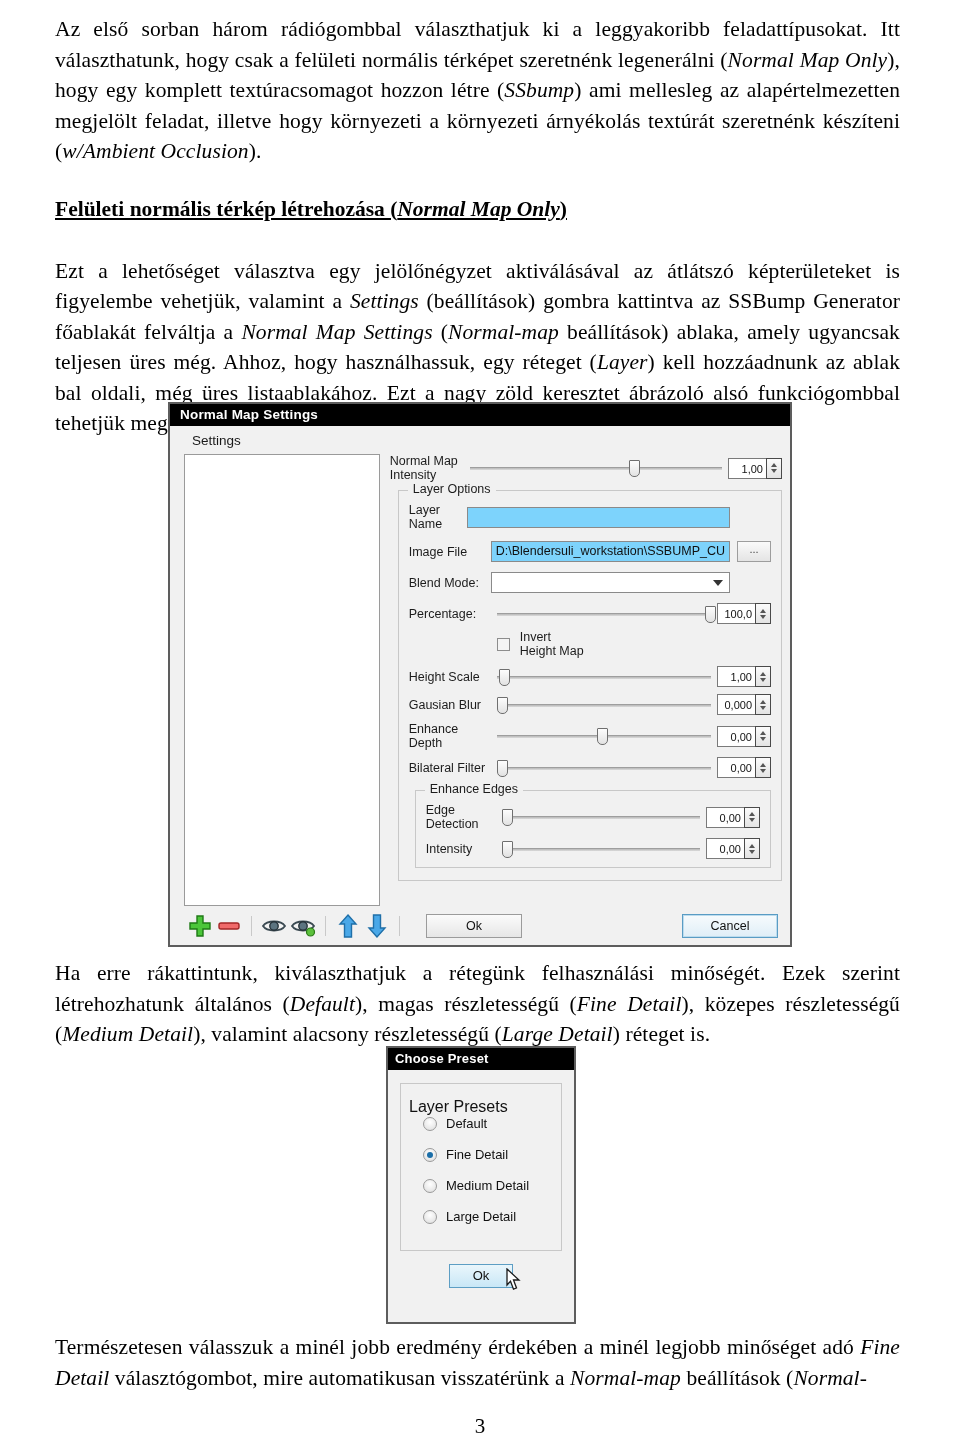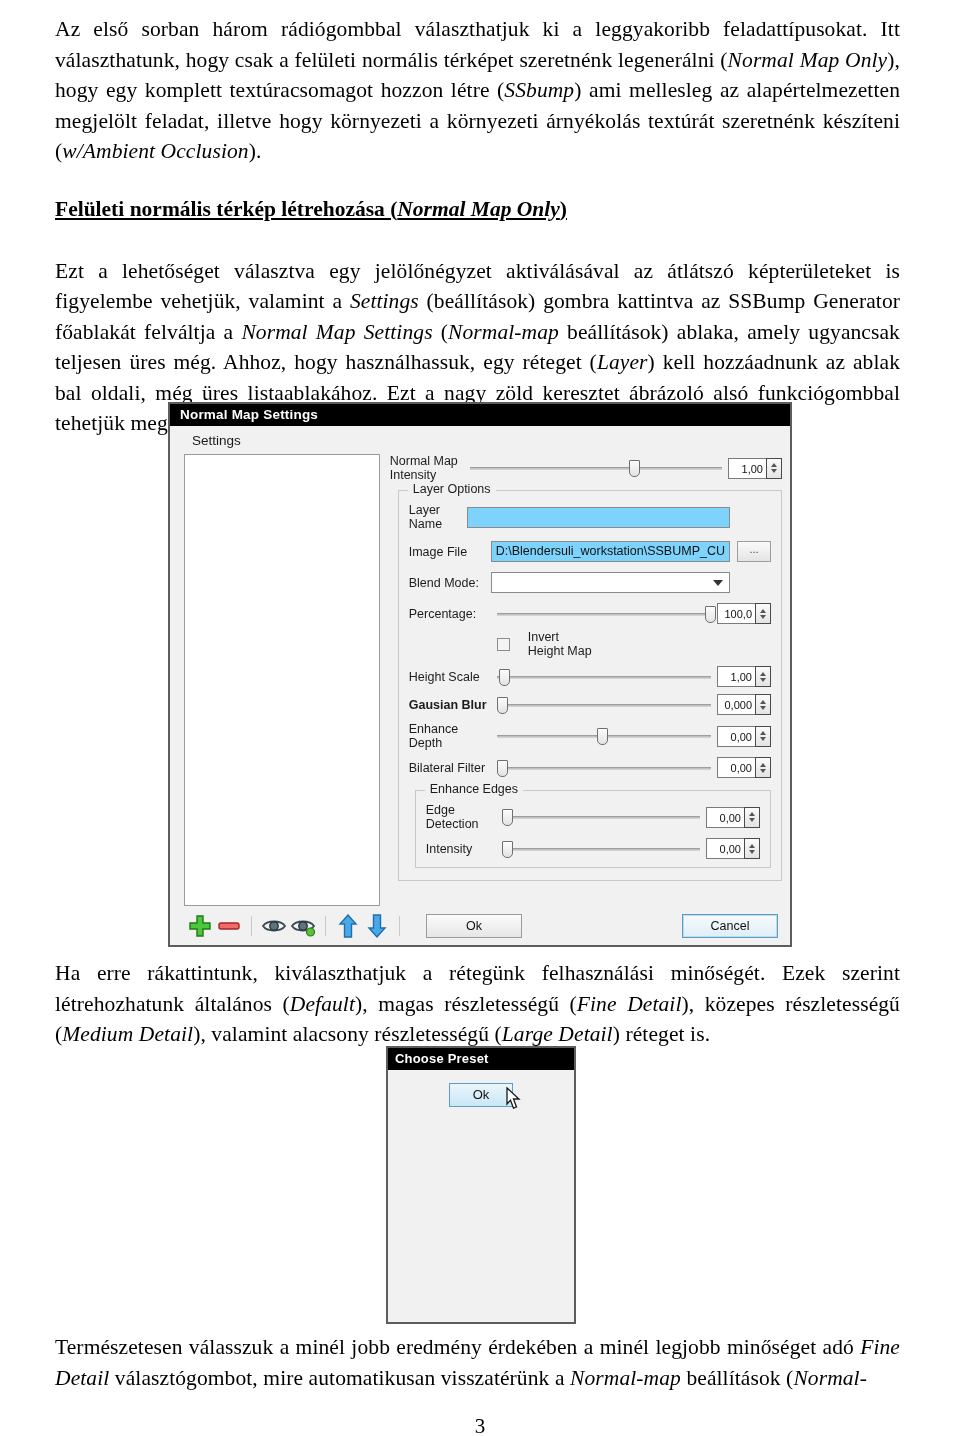--- a/index.html
+++ b/index.html
@@ -440,21 +440,21 @@
             </div>
             <div class="spin">
               <div class="val">100,0</div>
               <div class="arrows">
                   <i class="up"></i>
                   <i class="dn"></i>
                 </div>
             </div>
           </div>
 
-          <div class="row" style="margin:4px 0 8px 0; padding-left:88px;gap:8px;">
+          <div class="row" style="margin:4px 0 8px 0; padding-left:88px;">
             <span class="chk"></span>
             <div class="lbl" style="margin-left:10px;">
               <div>Invert</div>
               <div>Height Map</div>
             </div>
           </div>
 
           <div class="row" style="margin-bottom:7px;">
             <div class="lbl" style="width:82px;">Height Scale</div>
             <div class="slider">
@@ -464,21 +464,21 @@
             <div class="spin">
               <div class="val">1,00</div>
               <div class="arrows">
                   <i class="up"></i>
                   <i class="dn"></i>
                 </div>
             </div>
           </div>
 
           <div class="row" style="margin-bottom:7px;">
-            <div class="lbl" style="width:82px;font-weight:bold;">Gausian Blur</div>
+            <div class="lbl" style="width:82px;">Gausian Blur</div>
             <div class="slider">
               <div class="track"></div>
               <div class="thumb" style="left:0%;"></div>
             </div>
             <div class="spin">
               <div class="val">0,000</div>
               <div class="arrows">
                   <i class="up"></i>
                   <i class="dn"></i>
                 </div>
@@ -609,20 +609,40 @@
   <div class="prose" style="position:absolute;top:944px;left:0;right:0;">
     <p class="indent"><span>Ha erre rákattintunk, kiválaszthatjuk a rétegünk felhasználási minőségét. Ezek szerint létrehozhatunk általános (</span><span class="it">Default</span><span>), magas részletességű (</span><span class="it">Fine Detail</span><span>), közepes részletességű (</span><span class="it">Medium Detail</span><span>), valamint alacsony részletességű (</span><span class="it">Large Detail</span><span>) réteget is.</span></p>
   </div>
 
   
   <div class="dlg" id="choose-preset-dialog">
     <div class="dlg-title">
       <span>Choose Preset</span>
     </div>
 
+    <div class="cp-group">
+      <div class="group-title">Layer Presets</div>
+
+      <div class="radio-row">
+        <span class="radio"></span>
+        <span>Default</span>
+      </div>
+      <div class="radio-row">
+        <span class="radio on"></span>
+        <span>Fine Detail</span>
+      </div>
+      <div class="radio-row">
+        <span class="radio"></span>
+        <span>Medium Detail</span>
+      </div>
+      <div class="radio-row" style="margin-bottom:0;">
+        <span class="radio"></span>
+        <span>Large Detail</span>
+      </div>
+    </div>
 
     <div class="cp-ok-wrap">
       <span class="cp-ok">Ok</span>
       <span class="cursor">
         <svg width="18" height="24" viewBox="0 0 18 24">
             <path d="M1 1l12 11h-5.5l3 8-3 1.2-3-8L1 17z" fill="#ffffff" stroke="#1a1a1a" stroke-width="1.3"></path>
           </svg>
       </span>
     </div>
   </div>

